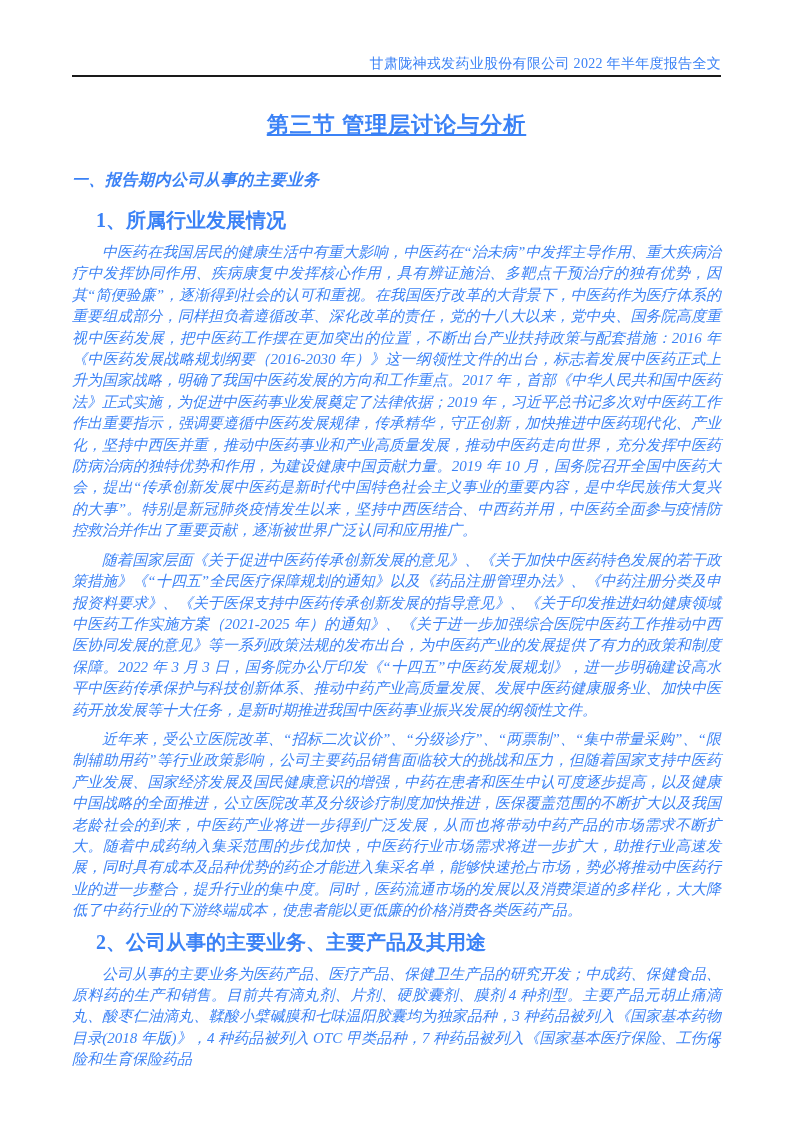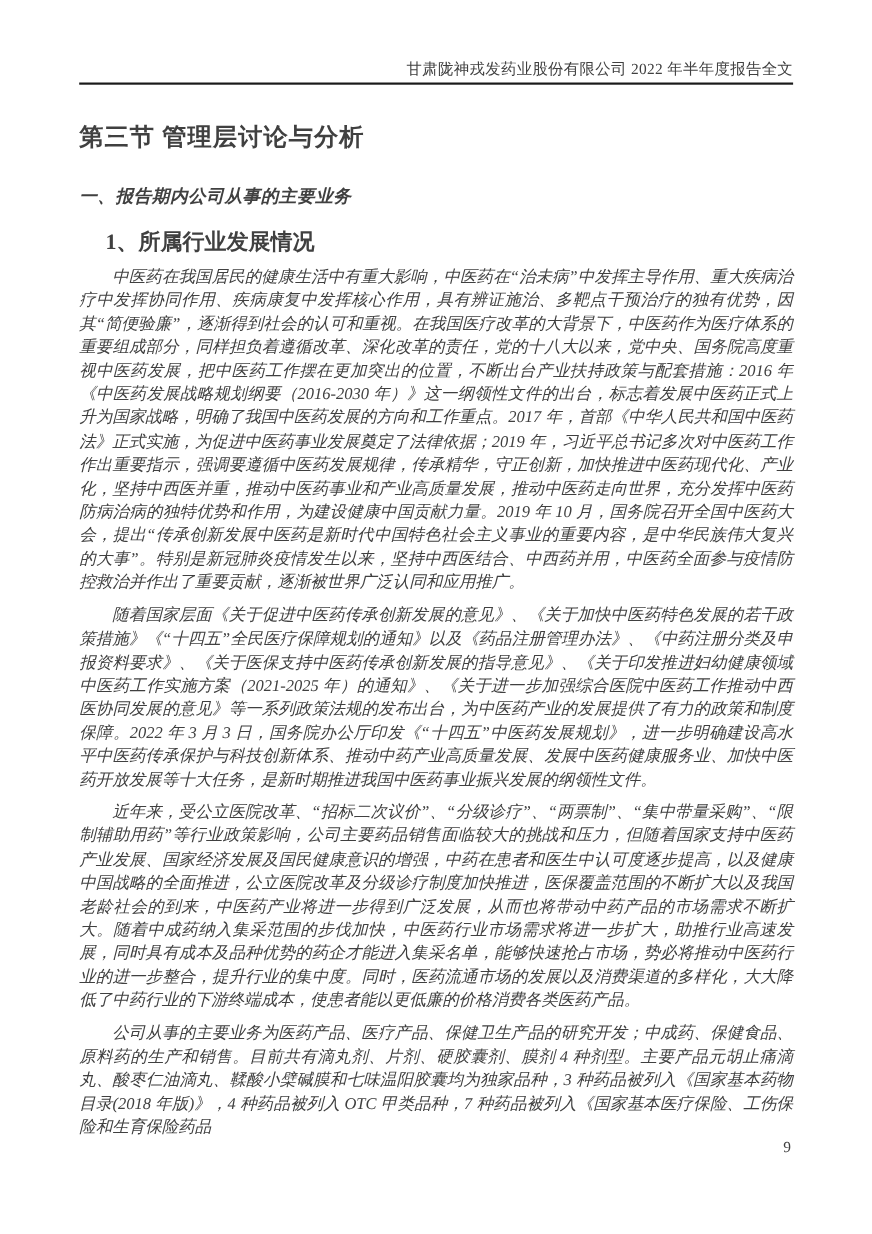--- a/index.html
+++ b/index.html
@@ -5,21 +5,21 @@
   html, body {
     margin: 0;
     padding: 0;
     background: #ffffff;
   }
   .page {
     position: relative;
     width: 793px;
     height: 1122px;
     background: #ffffff;
-    color: #404040;
+    color: #3b82f6;
     font-family: "Liberation Serif", "DejaVu Serif", serif;
     overflow: hidden;
     box-sizing: border-box;
   }
   .content {
     position: absolute;
     left: 72px;
     right: 72px;
     top: 0;
   }
@@ -30,25 +30,26 @@
     line-height: 17px;
     letter-spacing: 0.3px;
   }
   .header-rule {
     margin-top: 3px;
     border-bottom: 2px solid #1a1a1a;
     height: 0;
   }
   .doc-title {
     margin: 33px 0 0 0;
-    text-align: left;
+    text-align: center;
     font-size: 22px;
     line-height: 30px;
     font-weight: bold;
     letter-spacing: 1px;
+    text-decoration: underline;
   }
   .section-heading {
     margin: 29px 0 0 0;
     font-family: "Liberation Sans", "DejaVu Sans", sans-serif;
     font-size: 16px;
     line-height: 21px;
     font-weight: bold;
     letter-spacing: 0.5px;
     font-style: italic;
   }
@@ -97,19 +98,20 @@
     <div class="section-heading">一、报告期内公司从事的主要业务</div>
 
     <div class="sub-heading">1、所属行业发展情况</div>
 
     <p class="body-para">中医药在我国居民的健康生活中有重大影响，中医药在“治未病”中发挥主导作用、重大疾病治疗中发挥协同作用、疾病康复中发挥核心作用，具有辨证施治、多靶点干预治疗的独有优势，因其“简便验廉”，逐渐得到社会的认可和重视。在我国医疗改革的大背景下，中医药作为医疗体系的重要组成部分，同样担负着遵循改革、深化改革的责任，党的十八大以来，党中央、国务院高度重视中医药发展，把中医药工作摆在更加突出的位置，不断出台产业扶持政策与配套措施：2016 年《中医药发展战略规划纲要（2016-2030 年）》这一纲领性文件的出台，标志着发展中医药正式上升为国家战略，明确了我国中医药发展的方向和工作重点。2017 年，首部《中华人民共和国中医药法》正式实施，为促进中医药事业发展奠定了法律依据；2019 年，习近平总书记多次对中医药工作作出重要指示，强调要遵循中医药发展规律，传承精华，守正创新，加快推进中医药现代化、产业化，坚持中西医并重，推动中医药事业和产业高质量发展，推动中医药走向世界，充分发挥中医药防病治病的独特优势和作用，为建设健康中国贡献力量。2019 年 10 月，国务院召开全国中医药大会，提出“传承创新发展中医药是新时代中国特色社会主义事业的重要内容，是中华民族伟大复兴的大事”。特别是新冠肺炎疫情发生以来，坚持中西医结合、中西药并用，中医药全面参与疫情防控救治并作出了重要贡献，逐渐被世界广泛认同和应用推广。</p>
 
     <p class="body-para">随着国家层面《关于促进中医药传承创新发展的意见》、《关于加快中医药特色发展的若干政策措施》《“十四五”全民医疗保障规划的通知》以及《药品注册管理办法》、《中药注册分类及申报资料要求》、《关于医保支持中医药传承创新发展的指导意见》、《关于印发推进妇幼健康领域中医药工作实施方案（2021-2025 年）的通知》、《关于进一步加强综合医院中医药工作推动中西医协同发展的意见》等一系列政策法规的发布出台，为中医药产业的发展提供了有力的政策和制度保障。2022 年 3 月 3 日，国务院办公厅印发《“十四五”中医药发展规划》，进一步明确建设高水平中医药传承保护与科技创新体系、推动中药产业高质量发展、发展中医药健康服务业、加快中医药开放发展等十大任务，是新时期推进我国中医药事业振兴发展的纲领性文件。</p>
 
     <p class="body-para">近年来，受公立医院改革、“招标二次议价”、“分级诊疗”、“两票制”、“集中带量采购”、“限制辅助用药”等行业政策影响，公司主要药品销售面临较大的挑战和压力，但随着国家支持中医药产业发展、国家经济发展及国民健康意识的增强，中药在患者和医生中认可度逐步提高，以及健康中国战略的全面推进，公立医院改革及分级诊疗制度加快推进，医保覆盖范围的不断扩大以及我国老龄社会的到来，中医药产业将进一步得到广泛发展，从而也将带动中药产品的市场需求不断扩大。随着中成药纳入集采范围的步伐加快，中医药行业市场需求将进一步扩大，助推行业高速发展，同时具有成本及品种优势的药企才能进入集采名单，能够快速抢占市场，势必将推动中医药行业的进一步整合，提升行业的集中度。同时，医药流通市场的发展以及消费渠道的多样化，大大降低了中药行业的下游终端成本，使患者能以更低廉的价格消费各类医药产品。</p>
 
+    <div class="sub-heading second">2、公司从事的主要业务、主要产品及其用途</div>
 
     <p class="body-para">公司从事的主要业务为医药产品、医疗产品、保健卫生产品的研究开发；中成药、保健食品、原料药的生产和销售。目前共有滴丸剂、片剂、硬胶囊剂、膜剂 4 种剂型。主要产品元胡止痛滴丸、酸枣仁油滴丸、鞣酸小檗碱膜和七味温阳胶囊均为独家品种，3 种药品被列入《国家基本药物目录(2018 年版)》，4 种药品被列入 OTC 甲类品种，7 种药品被列入《国家基本医疗保险、工伤保险和生育保险药品</p>
 
   </div>
 
   <div class="page-number">9</div>
 </div>
 
 </body></html>

